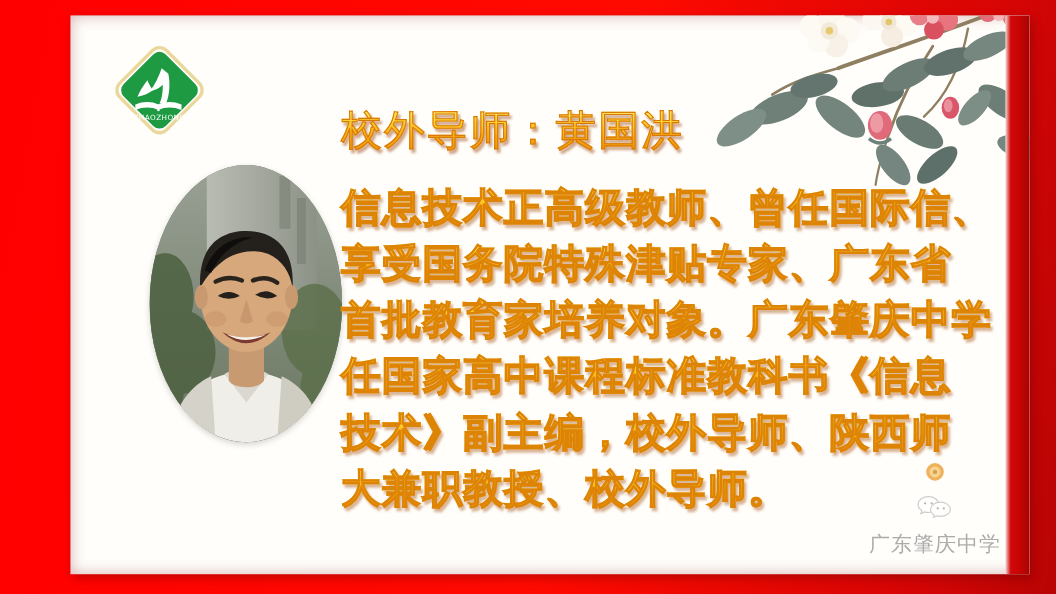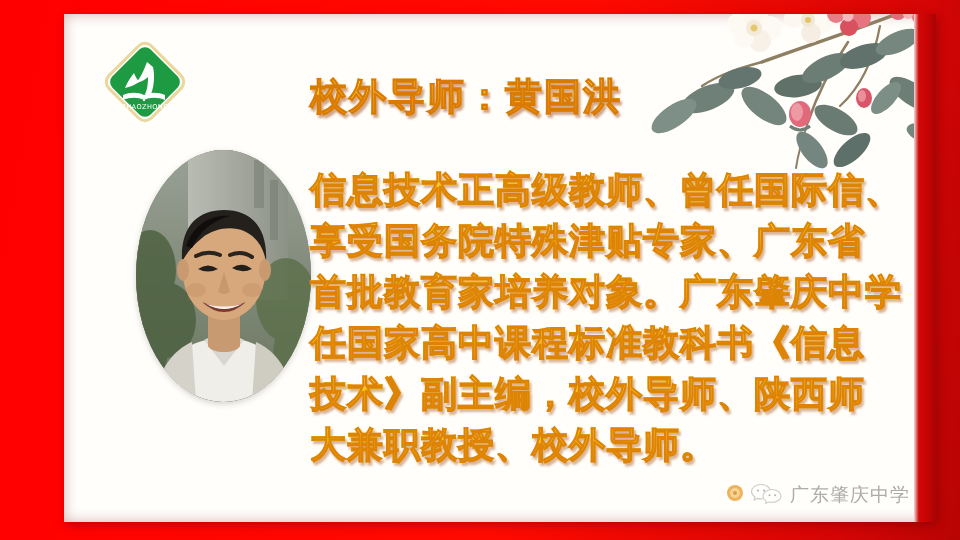--- a/index.html
+++ b/index.html
@@ -41,22 +41,22 @@
     box-shadow:0 2px 6px rgba(0,0,0,.18);
   }
   .portrait svg{display:block;width:100%;height:100%;}
   
   .flowers{
     position:absolute;right:-6px;top:-12px;width:330px;height:210px;
     pointer-events:none;
   }
   
   .title{
-    position:absolute;left:246px;top:58px;
-    font-size:37px;letter-spacing:2px;font-weight:700;
+    position:absolute;left:246px;top:80px;
+    font-size:37px;letter-spacing:2px;font-weight:400;
     font-family:"DejaVu Sans","Liberation Sans",sans-serif;
     white-space:nowrap;
     background:linear-gradient(180deg,#fff08a 0%,#ffd93a 28%,#f7a913 62%,#e8890a 100%);
     -webkit-background-clip:text;background-clip:text;color:transparent;
     -webkit-text-stroke:1px #d97a06;
     filter:drop-shadow(2px 3px 1px rgba(150,60,0,.45));
   }
   .body-text{
     position:absolute;left:246px;top:150px;width:680px;
   }
@@ -67,20 +67,21 @@
     background:linear-gradient(180deg,#ffe98a 0%,#ffd230 30%,#f6a30f 66%,#e07e07 100%);
     -webkit-background-clip:text;background-clip:text;color:transparent;
     -webkit-text-stroke:1px #dd8406;
     filter:drop-shadow(2px 3px 1px rgba(160,70,0,.40));
   }
   
   .watermark{
     position:absolute;right:26px;bottom:14px;
     display:flex;align-items:center;gap:6px;
     opacity:.72;
+    flex-direction:column;
   }
   .wm-label{
     font-size:19px;color:#8d8d8d;letter-spacing:1px;
     font-family:"DejaVu Sans","Liberation Sans",sans-serif;
   }
 </style>
 </head>
 <body>
 
 <div class="slide">

